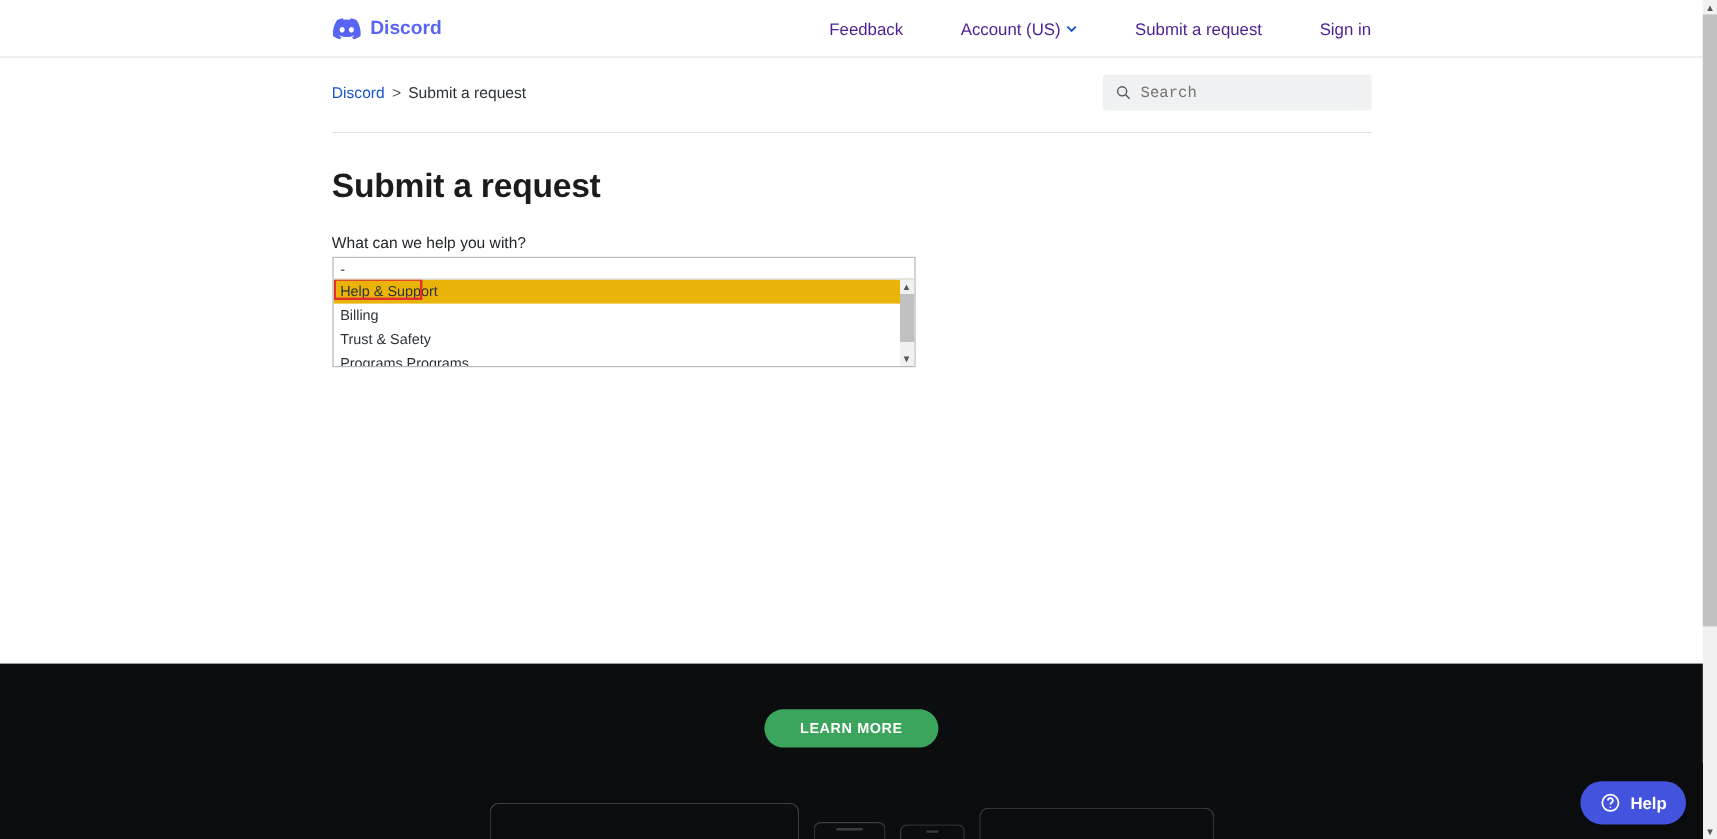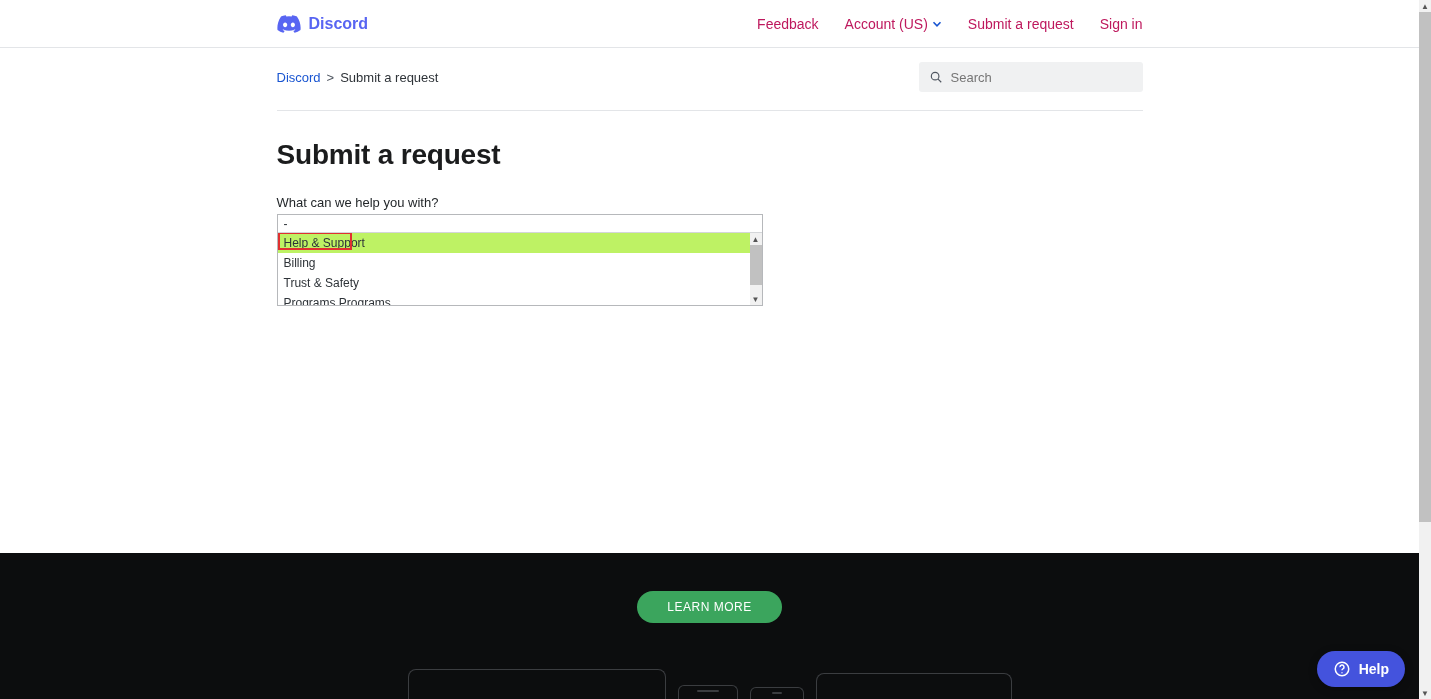--- a/index.html
+++ b/index.html
@@ -42,26 +42,27 @@
     text-decoration: none;
   }
   .logo-icon { width: 24px; height: 18px; }
   .nav {
     display: flex;
     align-items: center;
     gap: 26px;
     font-size: 14px;
   }
   .nav a, .nav .lang {
-    color: #be185d;
+    color: #4c1d95;
     text-decoration: none;
     cursor: pointer;
     display: inline-flex;
     align-items: center;
     gap: 4px;
+    margin-left: 22px;
   }
   .chev-down { width: 10px; height: 10px; }
 
   .content {
     width: 866px;
     margin: 0 auto;
     position: relative;
   }
   .crumb-row {
     display: flex;
@@ -90,20 +91,21 @@
     padding: 0 10px;
     gap: 8px;
   }
   .search-box input {
     border: none;
     background: transparent;
     outline: none;
     font-size: 13px;
     width: 100%;
     color: #4c1d95;
+    font-family: Liberation Mono, monospace;
   }
   .search-icon-svg { width: 14px; height: 14px; flex-shrink: 0; }
 
   h1.page-title {
     font-size: 28px;
     font-weight: 700;
     margin-top: 28px;
     margin-bottom: 24px;
     color: #1b1c1d;
     letter-spacing: -0.2px;
@@ -137,21 +139,21 @@
   }
   .dd-item {
     height: 20px;
     line-height: 20px;
     padding: 0 6px;
     cursor: pointer;
     white-space: nowrap;
     overflow: hidden;
   }
   .dd-item.highlight {
-    background: #bef264;
+    background: #eab308;
     position: relative;
   }
   .red-box {
     position: absolute;
     border: 2px solid #e03030;
     pointer-events: none;
   }
   .dd-scroll {
     position: absolute;
     right: 0; top: 0; bottom: 0;
@@ -190,21 +192,21 @@
     padding-top: 38px;
   }
   .learn-btn {
     background: #3ba55d;
     color: #fff;
     border: none;
     border-radius: 20px;
     height: 32px;
     padding: 0 30px;
     font-size: 12px;
-    font-weight: 400;
+    font-weight: 700;
     letter-spacing: 0.5px;
     cursor: pointer;
   }
   .devices {
     margin-top: 46px;
     display: flex;
     align-items: flex-end;
     gap: 12px;
   }
   .dev {

